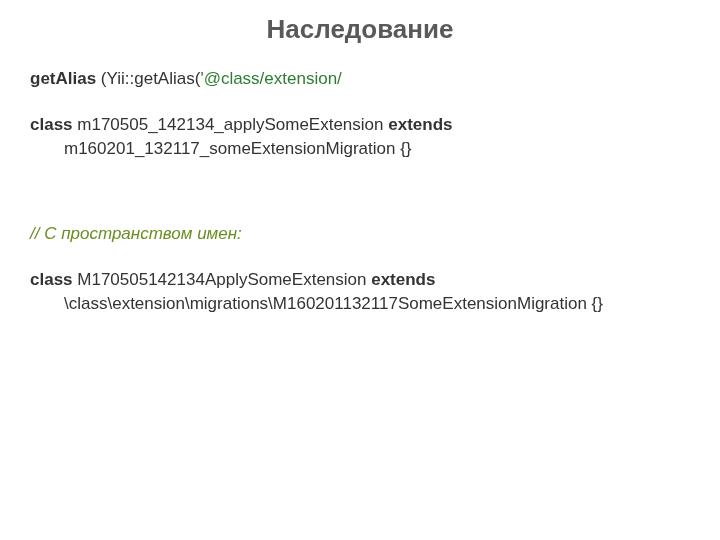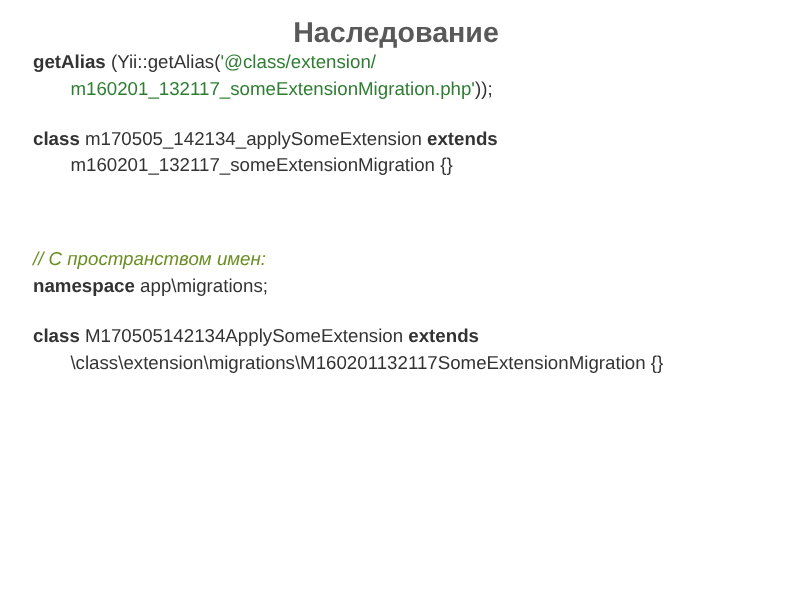--- a/index.html
+++ b/index.html
@@ -9,52 +9,49 @@
     background: #fff;
     font-family: Arial, Helvetica, sans-serif;
     color: #333;
     padding: 14px 30px 24px 30px;
   }
   h1 {
     font-size: 26px;
     font-weight: bold;
     text-align: center;
     color: #595959;
+    margin-bottom: 22px;
   }
   .block { font-size: 17px; line-height: 1.4; }
   .sep { height: 22px; }
   .gap { height: 62px; }
   .comment { color: #6b8e23; font-style: italic; }
   .kw { font-weight: bold; }
   .str { color: #2e7d32; }
   .indent { padding-left: 34px; display: block; }
   .dark { color: #333; text-align: right; }
 </style>
 </head>
 <body>
 
 <h1>Наследование</h1>
 
 <div class="block">
   <div>
     <span class="kw">getAlias </span><span class="dark">(Yii::getAlias(</span><span class="str">'</span><span class="str">@class/extension/</span>
-    <span class="indent"><span class="str">m160201_132117_someExtensionMigration.php</span><span class="str">'</span><span class="dark">));</span></span>
   </div>
   <div class="sep"></div>
   <div>
     <span class="kw">class </span><span>m170505_142134_applySomeExtension </span><span class="kw">extends</span>
     <span class="indent">m160201_132117_someExtensionMigration {}</span>
   </div>
 </div>
 
 <div class="gap"></div>
 
 <div class="block">
   <div class="comment">// С пространством имен:</div>
-  <div>
-    <span class="kw">namespace </span><span>app\migrations;</span>
-  </div>
   <div class="sep"></div>
   <div>
     <span class="kw">class </span><span>M170505142134ApplySomeExtension </span><span class="kw">extends</span>
     <span class="indent">\class\extension\migrations\M160201132117SomeExtensionMigration {}</span>
   </div>
 </div>
 
 </body></html>

